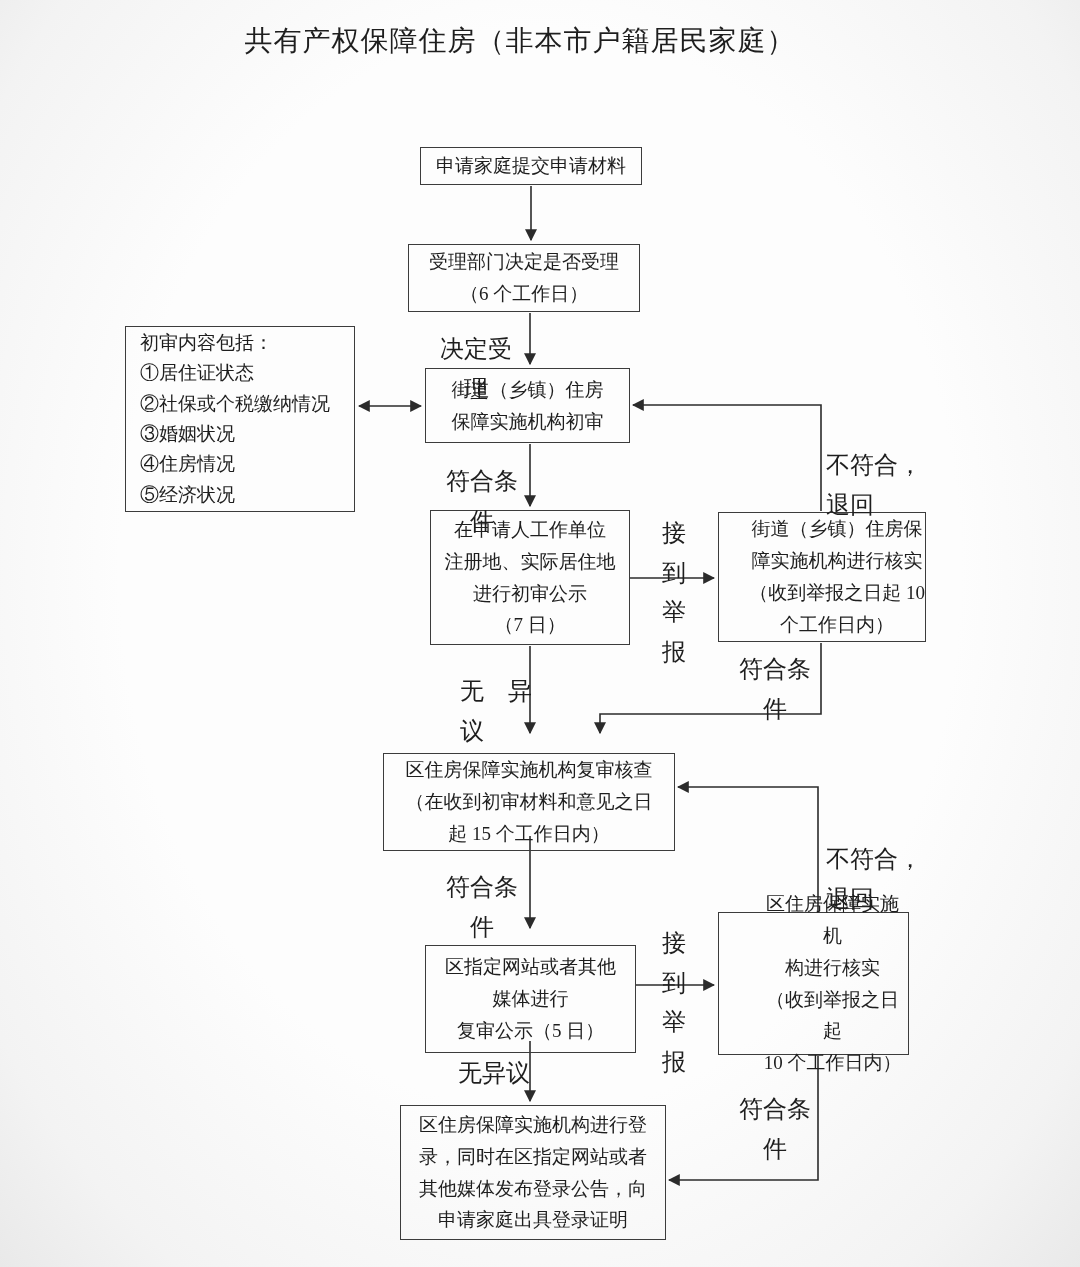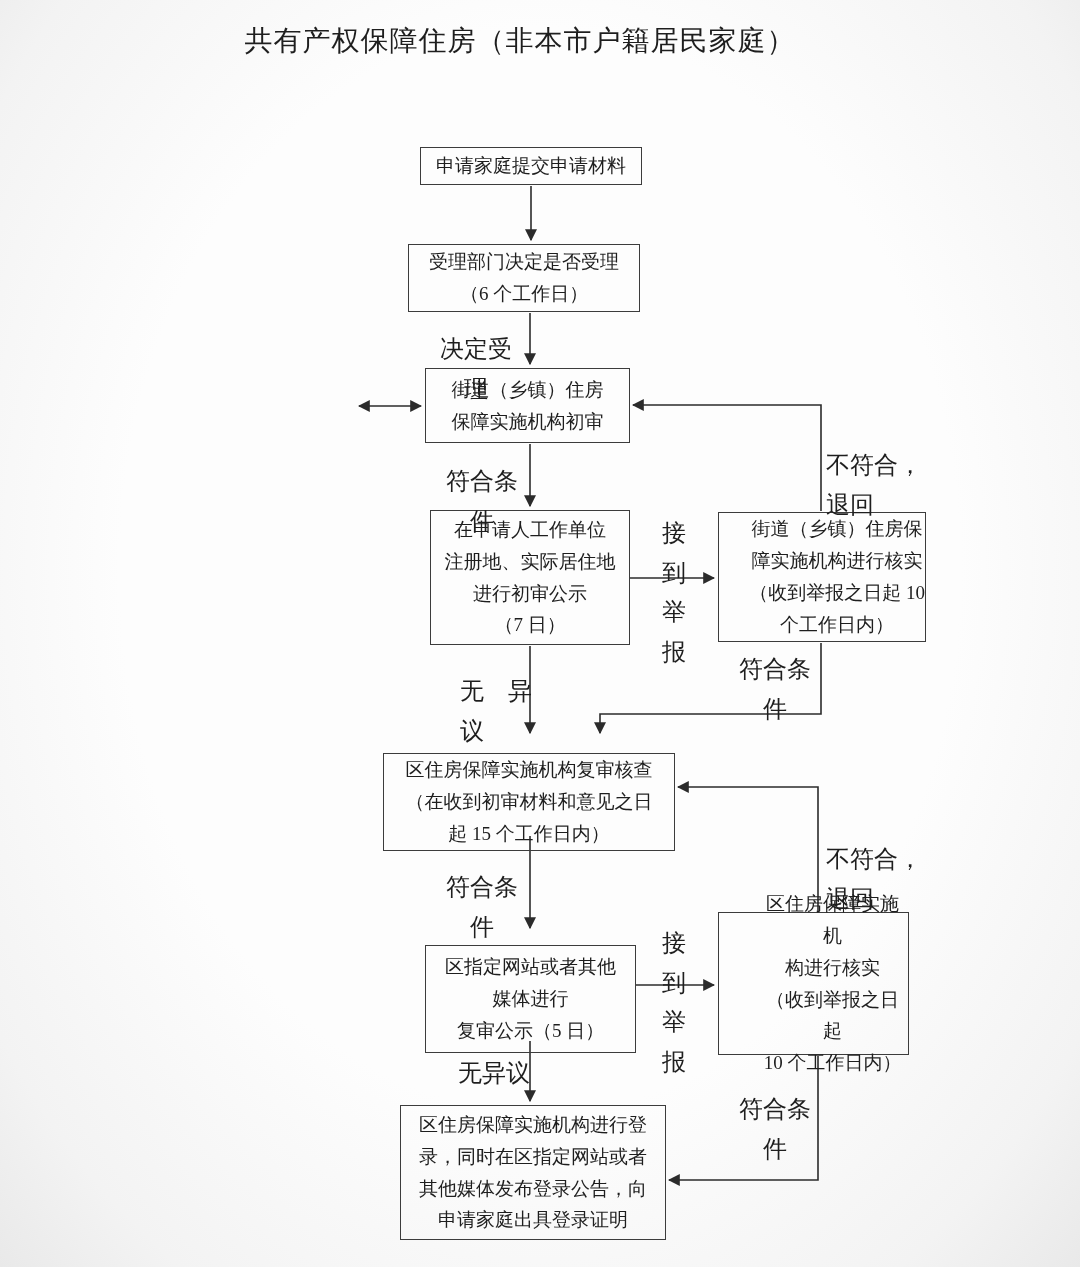--- a/index.html
+++ b/index.html
@@ -53,20 +53,26 @@
     </g>
   </svg>
 
   <div class="title1">共有产权保障住房（非本市户籍居民家庭）</div>
 
   <div class="box" style="left:420px;top:147px;width:222px;height:38px;">申请家庭提交申请材料</div>
 
   <div class="box" style="left:408px;top:244px;width:232px;height:68px;">受理部门决定是否受理
 （6 个工作日）</div>
 
+  <div class="box left-align" style="left:125px;top:326px;width:230px;height:186px;">初审内容包括：
+①居住证状态
+②社保或个税缴纳情况
+③婚姻状况
+④住房情况
+⑤经济状况</div>
 
   <div class="box" style="left:425px;top:368px;width:205px;height:75px;">街道（乡镇）住房
 保障实施机构初审</div>
 
   <div class="box" style="left:430px;top:510px;width:200px;height:135px;">在申请人工作单位
 注册地、实际居住地
 进行初审公示
 （7 日）</div>
 
   <div class="box" style="left:718px;top:512px;width:208px;height:130px;padding-left:30px;">街道（乡镇）住房保

